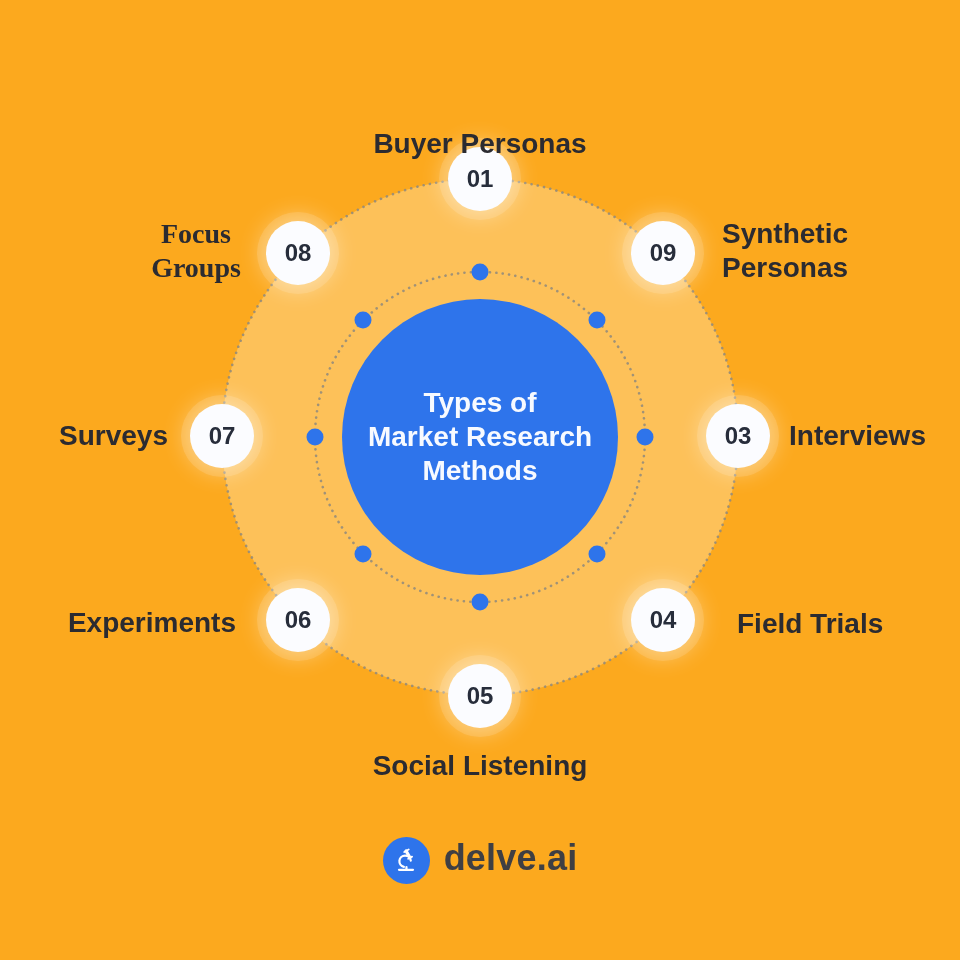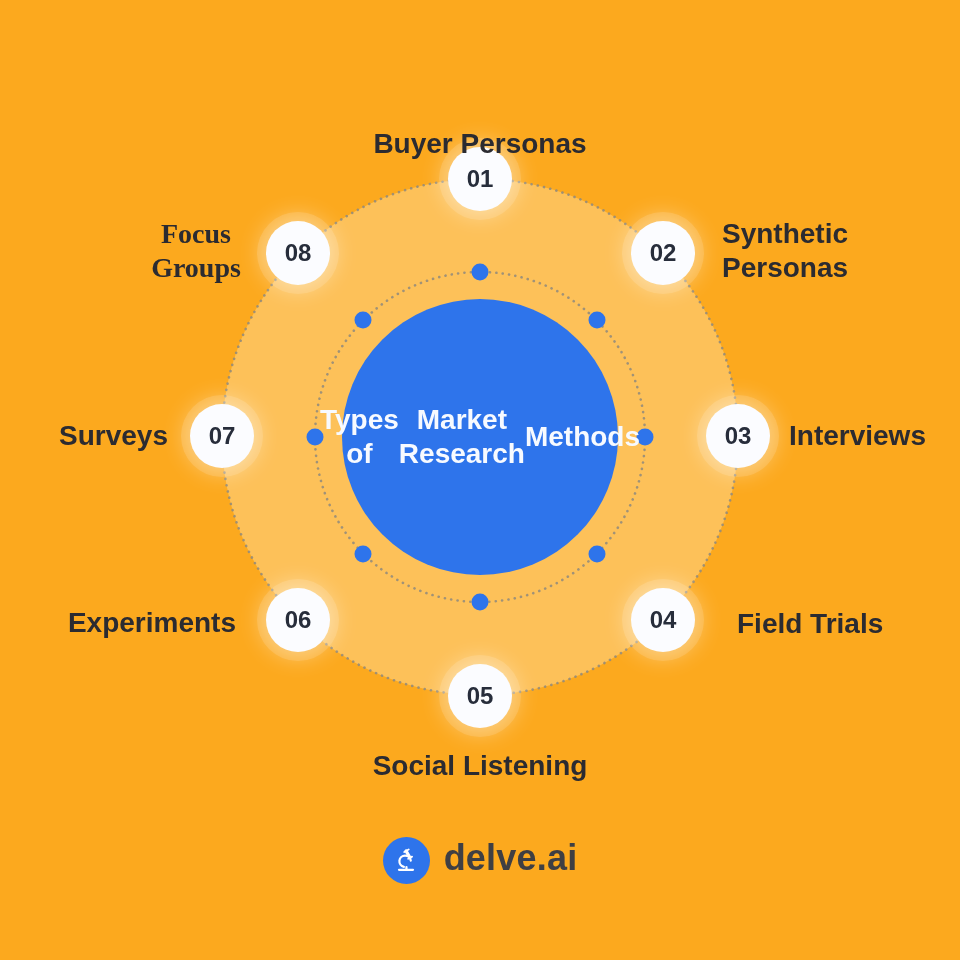--- a/index.html
+++ b/index.html
@@ -23,21 +23,21 @@
   
   .dot{position:absolute;width:17px;height:17px;border-radius:50%;background:var(--accent-blue);
        transform:translate(-50%,-50%);}
   .d0{left:480px;top:272px}.d1{left:597px;top:320px}.d2{left:645px;top:437px}
   .d3{left:597px;top:554px}.d4{left:480px;top:602px}.d5{left:363px;top:554px}
   .d6{left:315px;top:437px}.d7{left:363px;top:320px}
 
   
   .center-circle{position:absolute;left:480px;top:437px;width:276px;height:276px;border-radius:50%;
        background:var(--accent-blue);transform:translate(-50%,-50%);
-       display:flex;flex-direction:row;align-items:center;justify-content:center;}
+       display:flex;flex-direction:column;align-items:center;justify-content:center;}
   .center-line{color:var(--center-text);font-size:28px;font-weight:700;line-height:34px;text-align:center;}
 
   
   .badge{position:absolute;width:64px;height:64px;border-radius:50%;background:var(--badge-bg);
        transform:translate(-50%,-50%);display:flex;align-items:center;justify-content:center;
        font-size:24px;font-weight:600;color:var(--number-text);
        box-shadow:0 0 0 9px rgba(255,255,255,.13),0 0 22px 6px rgba(255,255,255,.38);}
   .b0{left:480px;top:179px}.b1{left:663px;top:253px}.b2{left:738px;top:436px}
   .b3{left:663px;top:620px}.b4{left:480px;top:696px}.b5{left:298px;top:620px}
   .b6{left:222px;top:436px}.b7{left:298px;top:253px}
@@ -82,21 +82,21 @@
   <div class="dot d6"></div>
   <div class="dot d7"></div>
 
   <div class="center-circle">
     <div class="center-line">Types of</div>
     <div class="center-line">Market Research</div>
     <div class="center-line">Methods</div>
   </div>
 
   <div class="badge b0">01</div>
-  <div class="badge b1">02</div>
+  <div class="badge b1">09</div>
   <div class="badge b2">03</div>
   <div class="badge b3">04</div>
   <div class="badge b4">05</div>
   <div class="badge b5">06</div>
   <div class="badge b6">07</div>
   <div class="badge b7">08</div>
 
   <div class="label l0">Buyer Personas</div>
   <div class="label l1">Synthetic Personas</div>
   <div class="label l2">Interviews</div>

